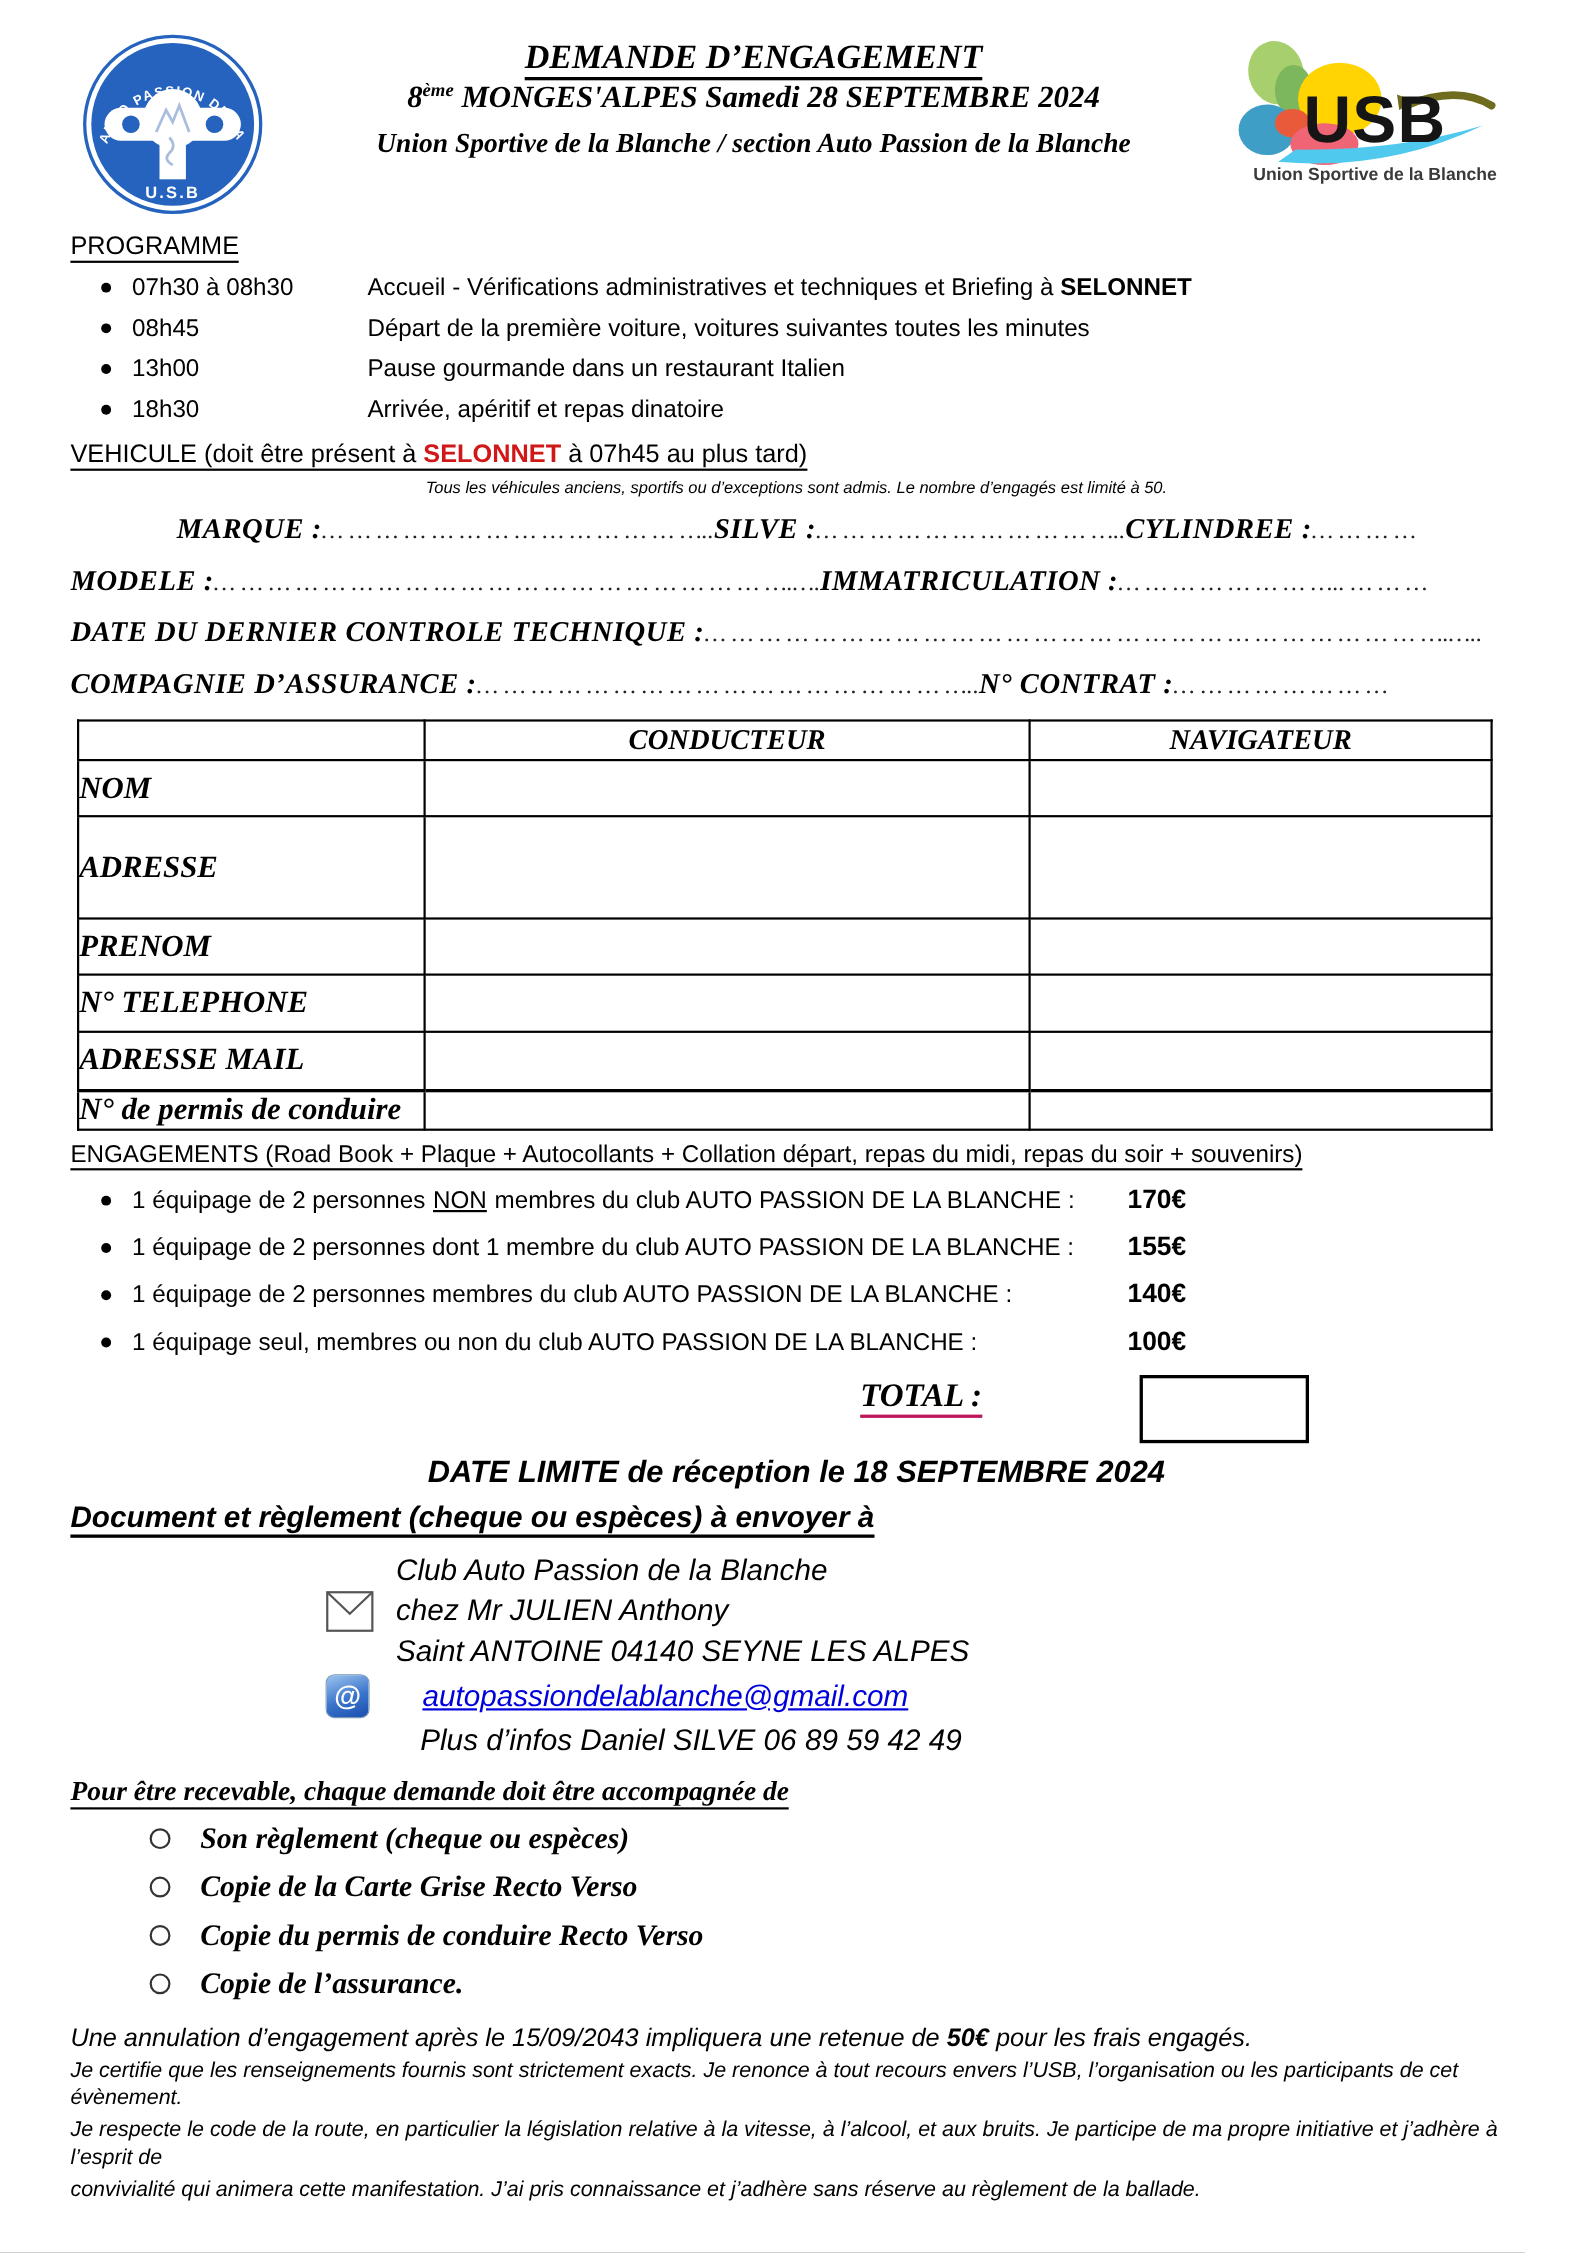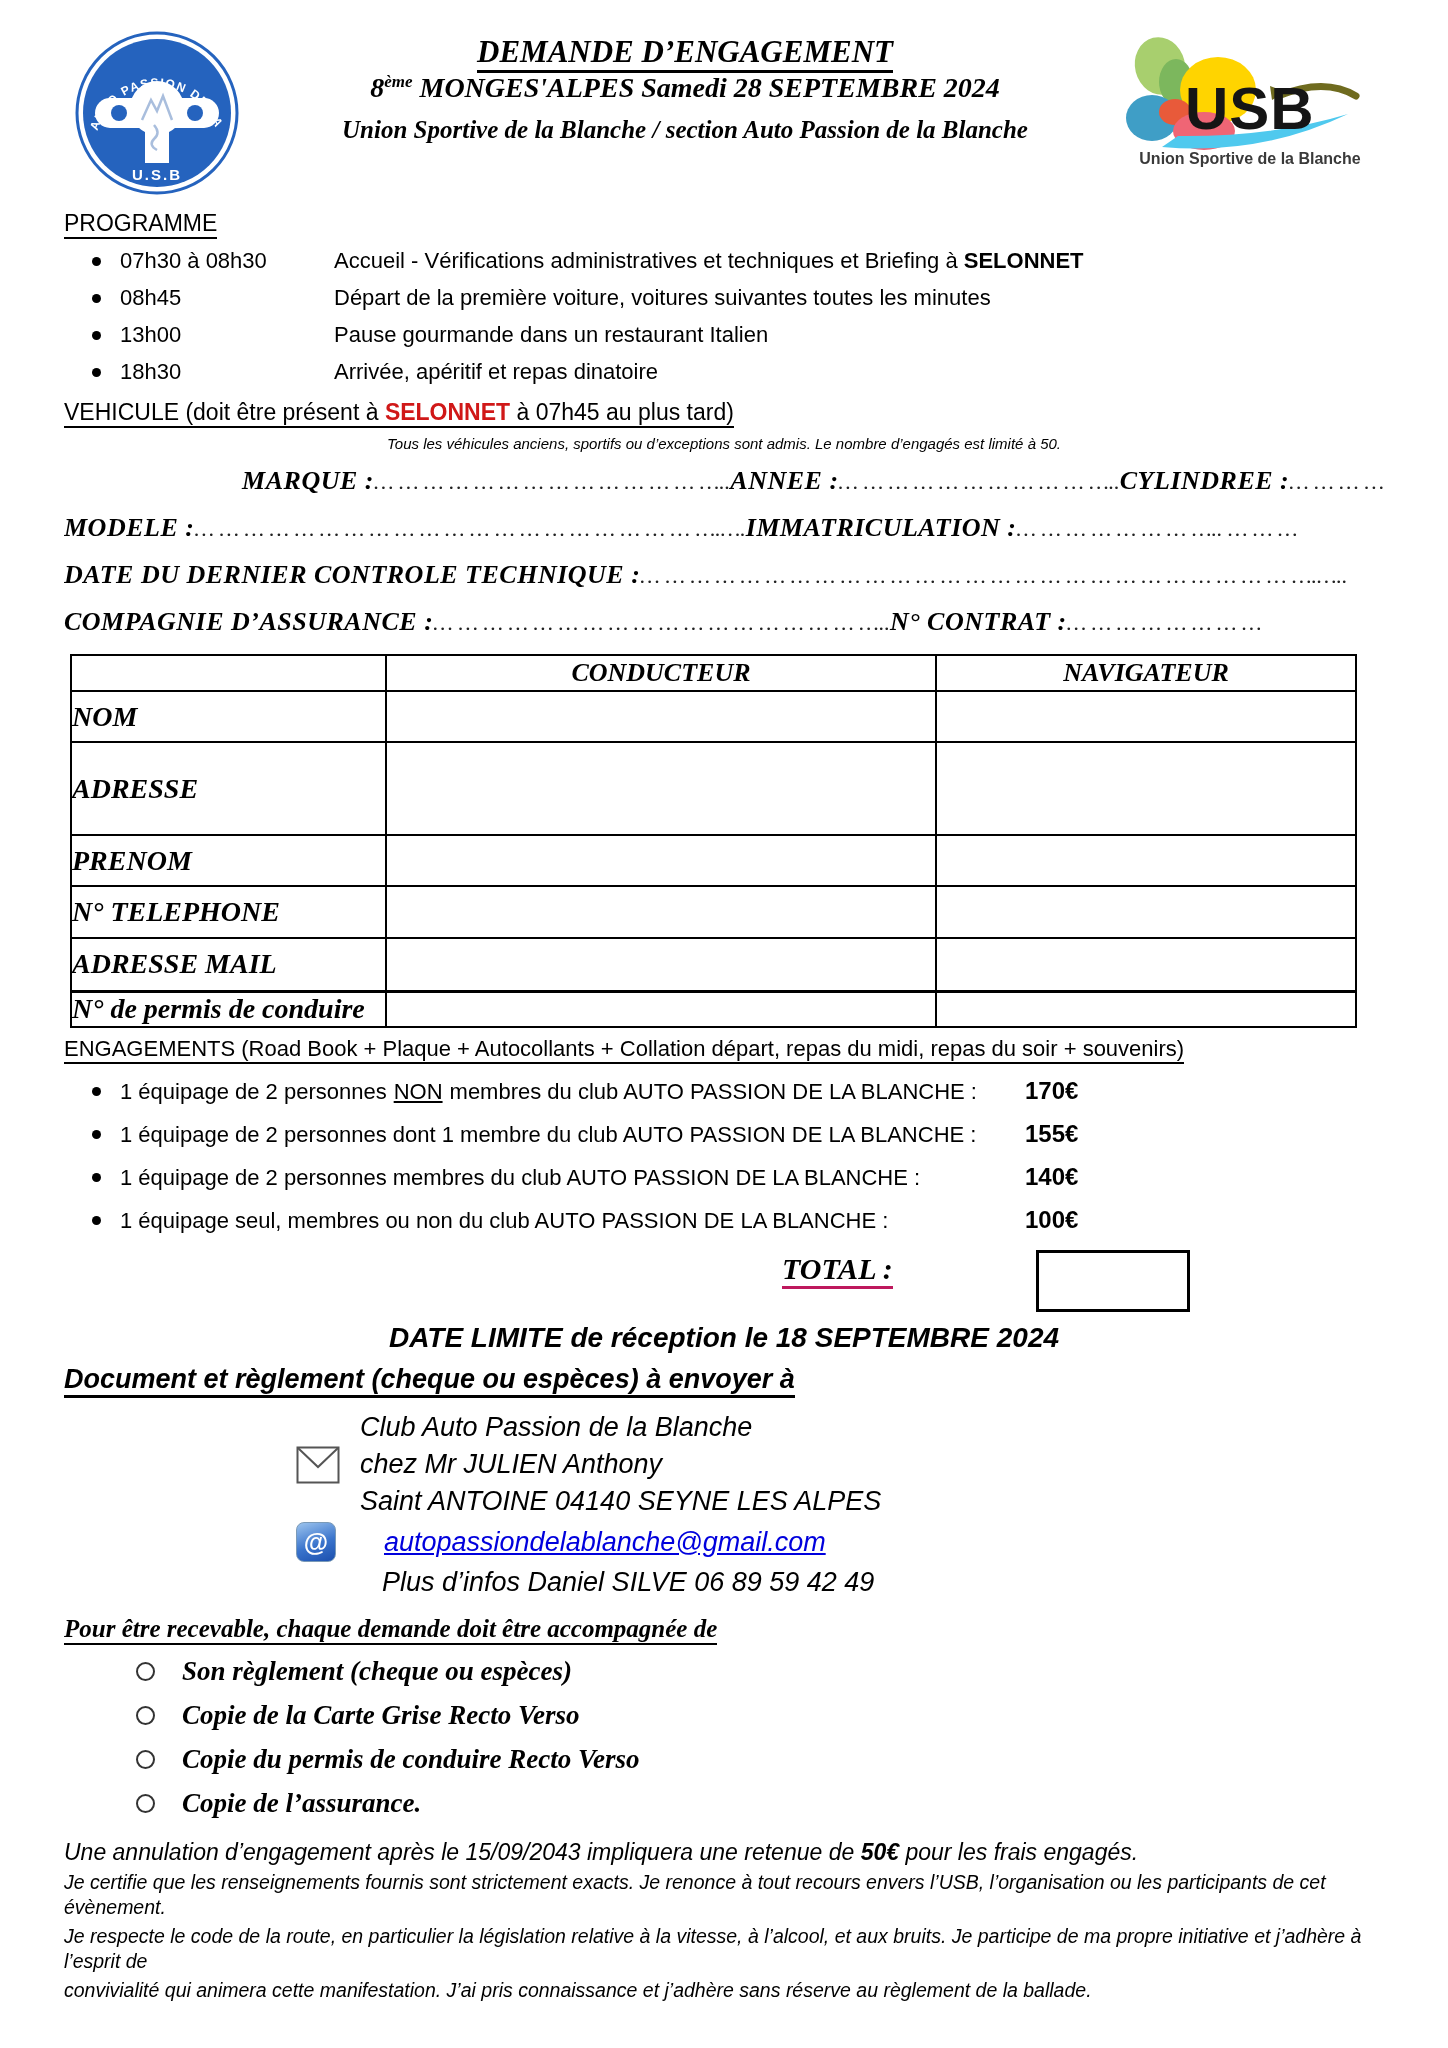--- a/index.html
+++ b/index.html
@@ -31,21 +31,21 @@
   .bold{font-weight:bold;}
   
   .veh-head{font-size:23px;margin-top:14px;}
   .veh-head .u{border-bottom:2px solid #000;padding-bottom:1px;}
   .red{color:#d01818;font-weight:bold;}
   .veh-note{font-style:italic;font-size:15px;text-align:center;margin-top:9px;}
   .fline{font-family:"Liberation Serif",serif;font-style:italic;font-weight:600;font-size:26px;
          white-space:nowrap;overflow:hidden;margin-top:12px;line-height:34px;}
   .fline .lab{letter-spacing:.5px;}
   .fline .dots{font-weight:400;font-size:22px;color:#222;}
-  .fl1{display:flex;justify-content:flex-end;}
+  .fl1{display:flex;justify-content:center;}
   
   table.grid{border-collapse:collapse;margin:14px 0 0 6px;table-layout:fixed;width:1285px;}
   table.grid td{border:2px solid #000;padding:0;}
   td.corner{border-top:none;border-left:none;border-bottom:3px solid #000;}
   td.colhead{text-align:center;font-family:"Liberation Serif",serif;font-style:italic;font-weight:bold;
              font-size:26px;height:34px;border-bottom:3px solid #000;}
   td.rowlab{text-align:left;padding-right:18px;font-family:"Liberation Serif",serif;font-style:italic;
             font-weight:bold;font-size:28px;}
   tr.thick-top td{border-top:3px solid #000;}
   
@@ -167,21 +167,21 @@
     <span class="prog-desc">Arrivée, apéritif et repas dinatoire</span>
   </div>
 
   <div class="veh-head">
     <span class="u"><span>VEHICULE (doit être présent à </span><span class="red">SELONNET</span><span> à 07h45 au plus tard)</span></span>
   </div>
   <div class="veh-note">Tous les véhicules anciens, sportifs ou d’exceptions sont admis. Le nombre d’engagés est limité à 50.</div>
 
   <div class="fline fl1">
     <span><span class="lab">MARQUE :</span><span class="dots">… … … … … … … … … … … … … …..</span></span>
-    <span><span class="lab">ANNEE :</span><span class="dots">… … … … … … … … … … …..</span></span>
+    <span><span class="lab">SILVE :</span><span class="dots">… … … … … … … … … … …..</span></span>
     <span><span class="lab">CYLINDREE :</span><span class="dots">… … … …</span></span>
   </div>
   <div class="fline">
     <span class="lab">MODELE :</span><span class="dots">… … … … … … … … … … … … … … … … … … … … ….….</span><span class="lab">IMMATRICULATION :</span><span class="dots">… … … … … … … ….. … … …</span>
   </div>
   <div class="fline">
     <span class="lab">DATE DU DERNIER CONTROLE TECHNIQUE :</span><span class="dots">… … … … … … … … … … … … … … … … … … … … … … … … … … ….…..</span>
   </div>
   <div class="fline">
     <span class="lab">COMPAGNIE D’ASSURANCE :</span><span class="dots">… … … … … … … … … … … … … … … … … …..</span><span class="lab">N° CONTRAT :</span><span class="dots">… … … … … … … …</span>

